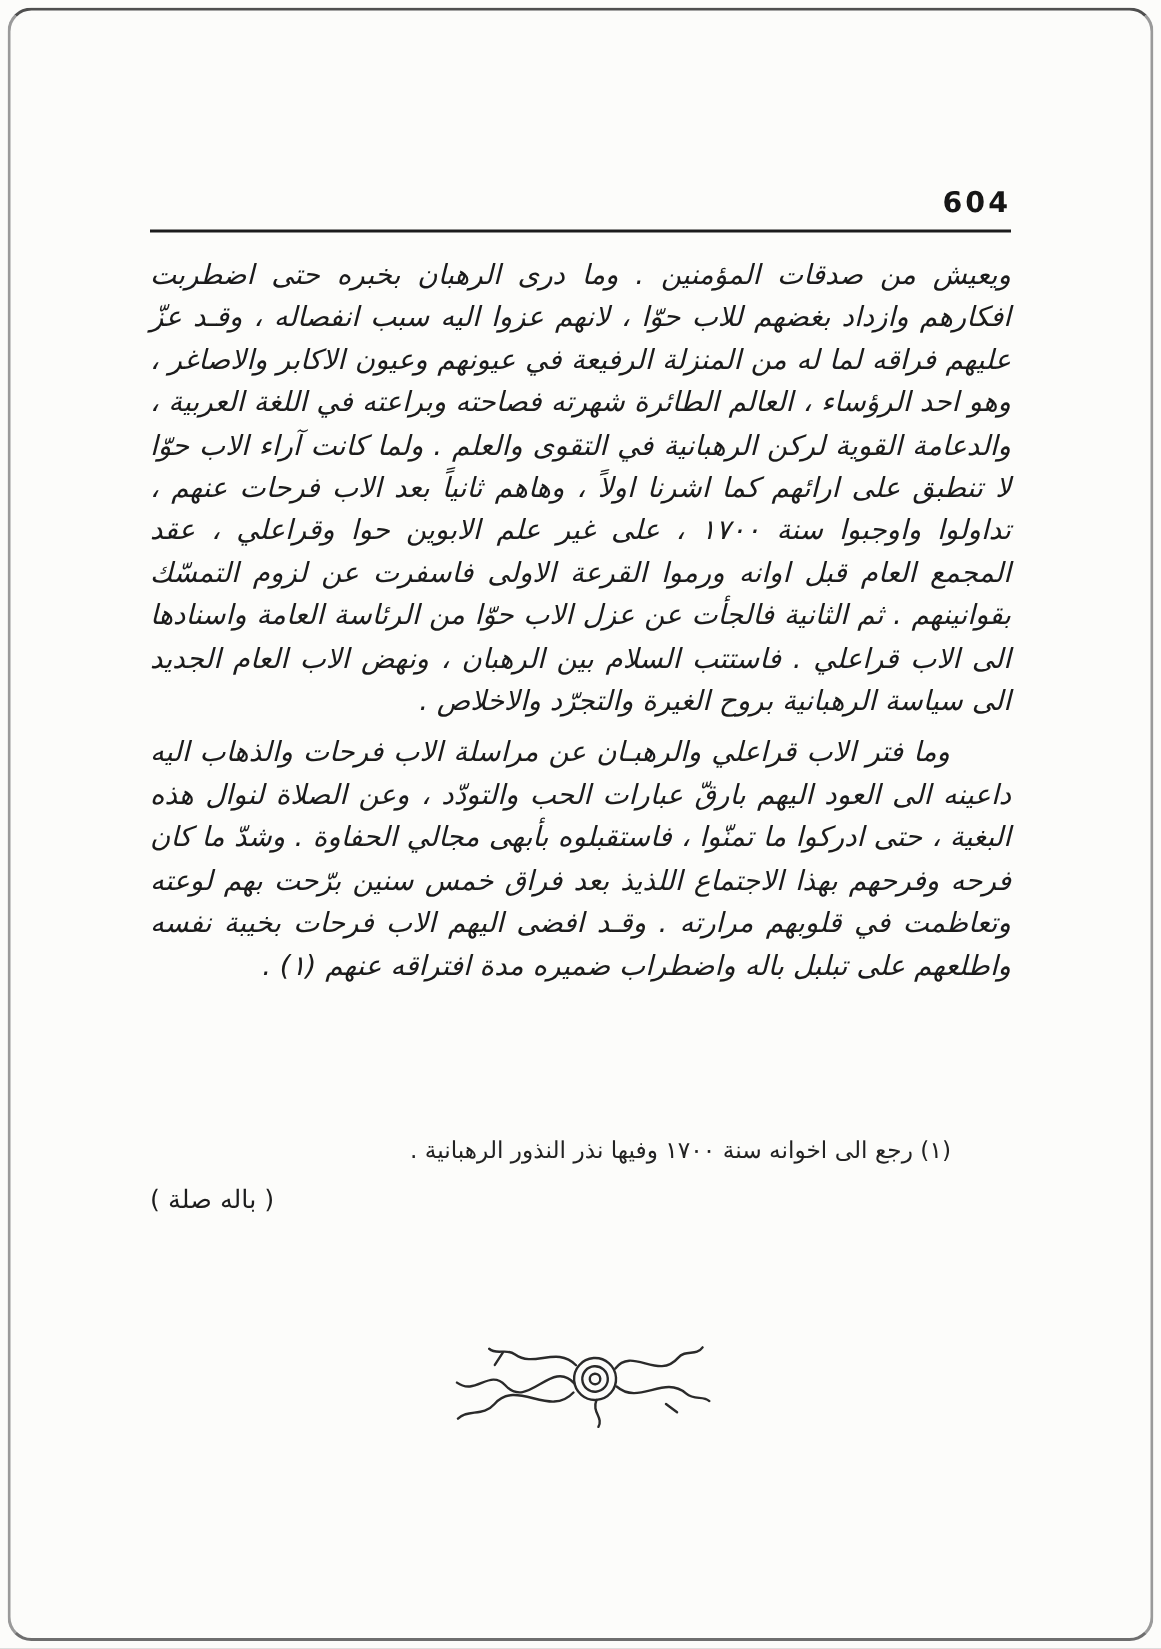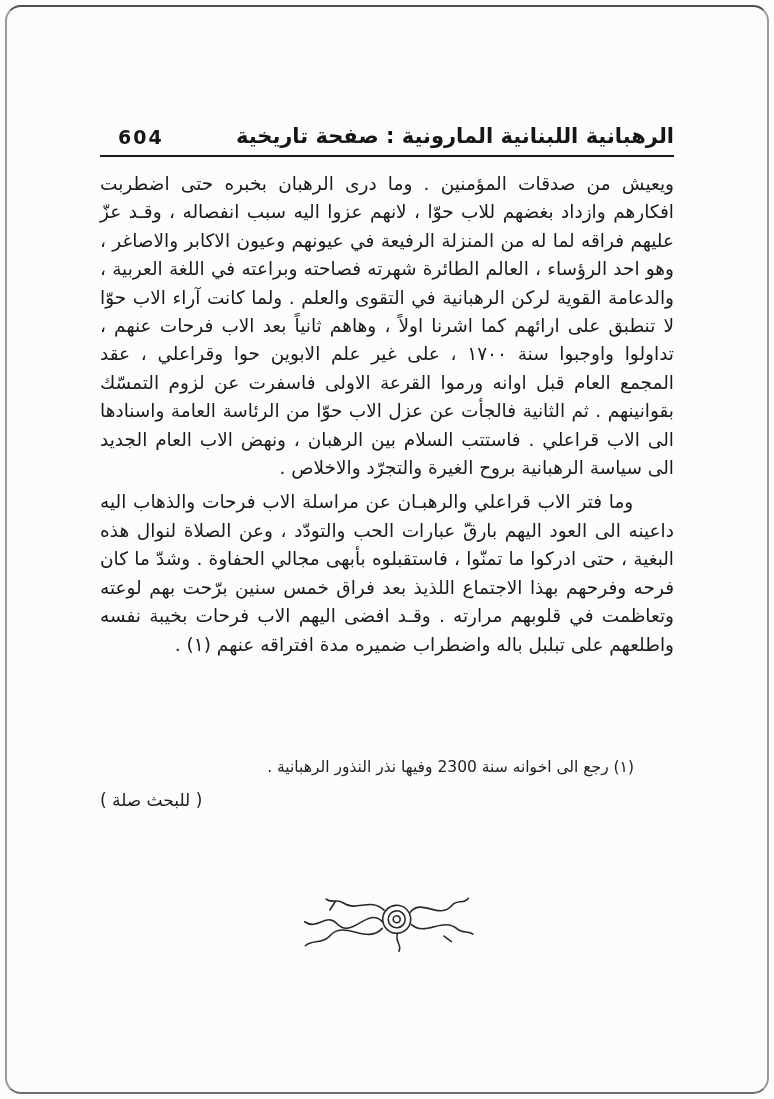--- a/index.html
+++ b/index.html
@@ -51,20 +51,21 @@
     right: 100px;
     top: 170px;
     direction: rtl;
     text-align: justify;
     color: #1b1b1b;
     font-size: 18.5px;
     line-height: 28.4px;
   }
   .body-text p {
     margin: 0 0 6px 0;
+    font-style: italic;
   }
   .body-text p.indent {
     text-indent: 2.2em;
   }
   .footnote {
     position: absolute;
     right: 140px;
     left: 130px;
     top: 756px;
     direction: rtl;
@@ -92,32 +93,31 @@
     height: 84px;
   }
 </style>
 </head>
 <body>
 
 <div class="scan">
   <div class="scan-frame"></div>
 
   <div class="header">
-    <span class="title">الرهبانية اللبنانية المارونية : صفحة تاريخية</span>
     <span class="page-num">604</span>
   </div>
 
   <div class="body-text">
     <p>ويعيش من صدقات المؤمنين . وما درى الرهبان بخبره حتى اضطربت افكارهم وازداد بغضهم للاب حوّا ، لانهم عزوا اليه سبب انفصاله ، وقـد عزّ عليهم فراقه لما له من المنزلة الرفيعة في عيونهم وعيون الاكابر والاصاغر ، وهو احد الرؤساء ، العالم الطائرة شهرته فصاحته وبراعته في اللغة العربية ، والدعامة القوية لركن الرهبانية في التقوى والعلم . ولما كانت آراء الاب حوّا لا تنطبق على ارائهم كما اشرنا اولاً ، وهاهم ثانياً بعد الاب فرحات عنهم ، تداولوا واوجبوا سنة ١٧٠٠ ، على غير علم الابوين حوا وقراعلي ، عقد المجمع العام قبل اوانه ورموا القرعة الاولى فاسفرت عن لزوم التمسّك بقوانينهم . ثم الثانية فالجأت عن عزل الاب حوّا من الرئاسة العامة واسنادها الى الاب قراعلي . فاستتب السلام بين الرهبان ، ونهض الاب العام الجديد الى سياسة الرهبانية بروح الغيرة والتجرّد والاخلاص .</p>
     <p class="indent">وما فتر الاب قراعلي والرهبـان عن مراسلة الاب فرحات والذهاب اليه داعينه الى العود اليهم بارقّ عبارات الحب والتودّد ، وعن الصلاة لنوال هذه البغية ، حتى ادركوا ما تمنّوا ، فاستقبلوه بأبهى مجالي الحفاوة . وشدّ ما كان فرحه وفرحهم بهذا الاجتماع اللذيذ بعد فراق خمس سنين برّحت بهم لوعته وتعاظمت في قلوبهم مرارته . وقـد افضى اليهم الاب فرحات بخيبة نفسه واطلعهم على تبلبل باله واضطراب ضميره مدة افتراقه عنهم (١) .</p>
   </div>
 
-  <div class="footnote">(١) رجع الى اخوانه سنة 2300 وفيها نذر النذور الرهبانية .</div>
+  <div class="footnote">(١) رجع الى اخوانه سنة ١٧٠٠ وفيها نذر النذور الرهبانية .</div>
 
-  <div class="continuation">( للبحث صلة )</div>
+  <div class="continuation">( باله صلة )</div>
 
   <div class="ornament">
     <svg viewBox="0 0 180 84" width="180" height="84" aria-hidden="true">
       <g fill="none" stroke="#2a2a2a" stroke-width="1.6" stroke-linecap="round">
         <circle cx="100" cy="38" r="14"></circle>
         <circle cx="100" cy="38" r="8.5"></circle>
         <circle cx="100" cy="38" r="3.5"></circle>
         <path d="M86,40 C72,22 54,56 40,38 C30,26 20,44 8,34"></path>
         <path d="M85,46 C68,62 48,34 32,50 C24,58 14,52 7,58"></path>
         <path d="M88,28 C76,14 60,28 48,18 C42,13 36,18 31,13"></path>

